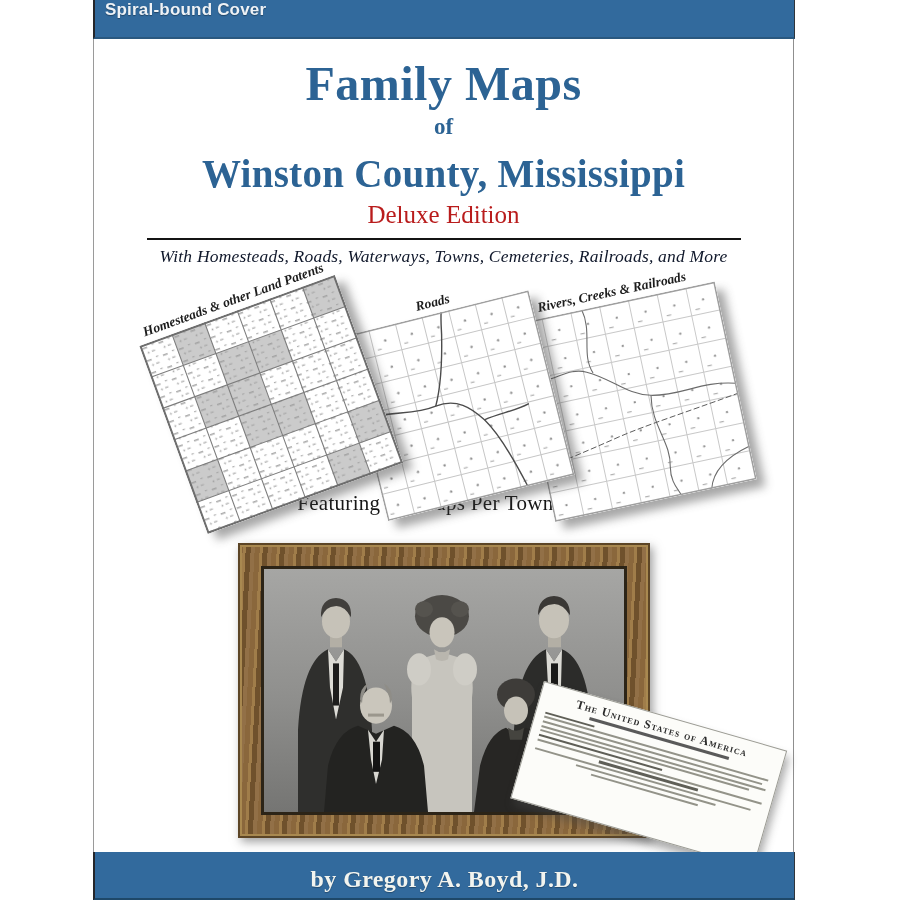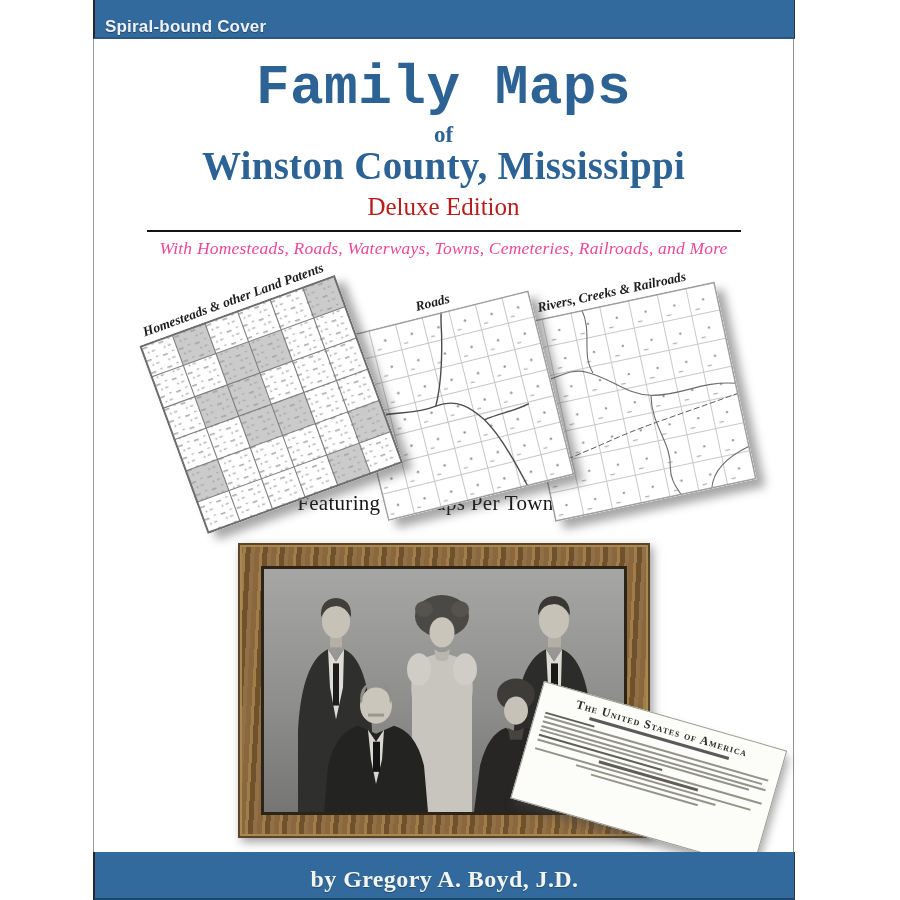--- a/index.html
+++ b/index.html
@@ -3,31 +3,31 @@
 <meta charset="utf-8">
 <style>
   html,body{margin:0;padding:0;background:#ffffff;}
   .canvas{position:relative;width:900px;height:900px;background:#ffffff;overflow:hidden;
           font-family:"Liberation Serif",serif;}
   .cover-page{position:absolute;left:93px;top:0;width:699px;height:900px;background:#ffffff;
               border-left:1px solid #9a9a9a;border-right:1px solid #8f8f8f;}
   
   .banner{position:absolute;left:-1px;top:0;width:699px;height:37px;background:#326a9d;
           border-left:2px solid #25262a;border-right:1px solid #30353b;border-bottom:2px solid #2a587f;
-          display:flex;align-items:flex-end;}
+          display:flex;align-items:flex-start;}
   .banner-label{font-family:"Liberation Sans",sans-serif;font-size:17px;font-weight:bold;
                 color:#eef2f6;padding-left:10px;letter-spacing:.2px;text-shadow:0 1px 1px rgba(0,0,0,.35);}
   
   .title-block{position:absolute;left:0;top:60px;width:100%;text-align:center;color:#2c6394;}
-  .title-main{font-size:56px;font-weight:bold;line-height:1.0;letter-spacing:.5px;font-family:Liberation Mono, monospace;}
+  .title-main{font-size:48px;font-weight:bold;line-height:1.0;letter-spacing:.5px;}
   .title-of{font-size:23px;font-weight:bold;line-height:.85;margin-top:9px;}
-  .title-county{font-size:39px;font-weight:bold;line-height:1.0;margin-top:1px;letter-spacing:.3px;}
+  .title-county{font-size:39px;font-weight:bold;line-height:1.0;margin-top:17px;letter-spacing:.3px;}
   .title-edition{font-size:25px;color:#b91c1c;margin-top:8px;font-weight:normal;}
   .title-rule{width:594px;height:2px;background:#141414;margin:9px auto 6px auto;}
-  .subtitle{font-size:17.5px;font-style:italic;color:#ec4899;letter-spacing:.2px;}
+  .subtitle{font-size:17.5px;font-style:italic;color:#0f172a;letter-spacing:.2px;}
   
   .map{position:absolute;text-align:center;}
   .map-label{font-size:13.5px;font-weight:bold;font-style:italic;color:#1c1c1c;
              white-space:nowrap;margin-bottom:3px;}
   .map svg{display:block;background:#ffffff;box-shadow:7px 9px 10px rgba(60,60,60,.45);}
   .map-homesteads{left:70px;top:286px;width:208px;transform:rotate(-20deg);z-index:6;}
   .map-roads{left:266px;top:292px;width:192px;transform:rotate(-14deg);z-index:5;}
   .map-rivers{left:436px;top:282px;width:206px;transform:rotate(-12deg);z-index:4;}
   
   .featuring{position:absolute;left:0;top:482px;width:100%;display:flex;justify-content:center;

